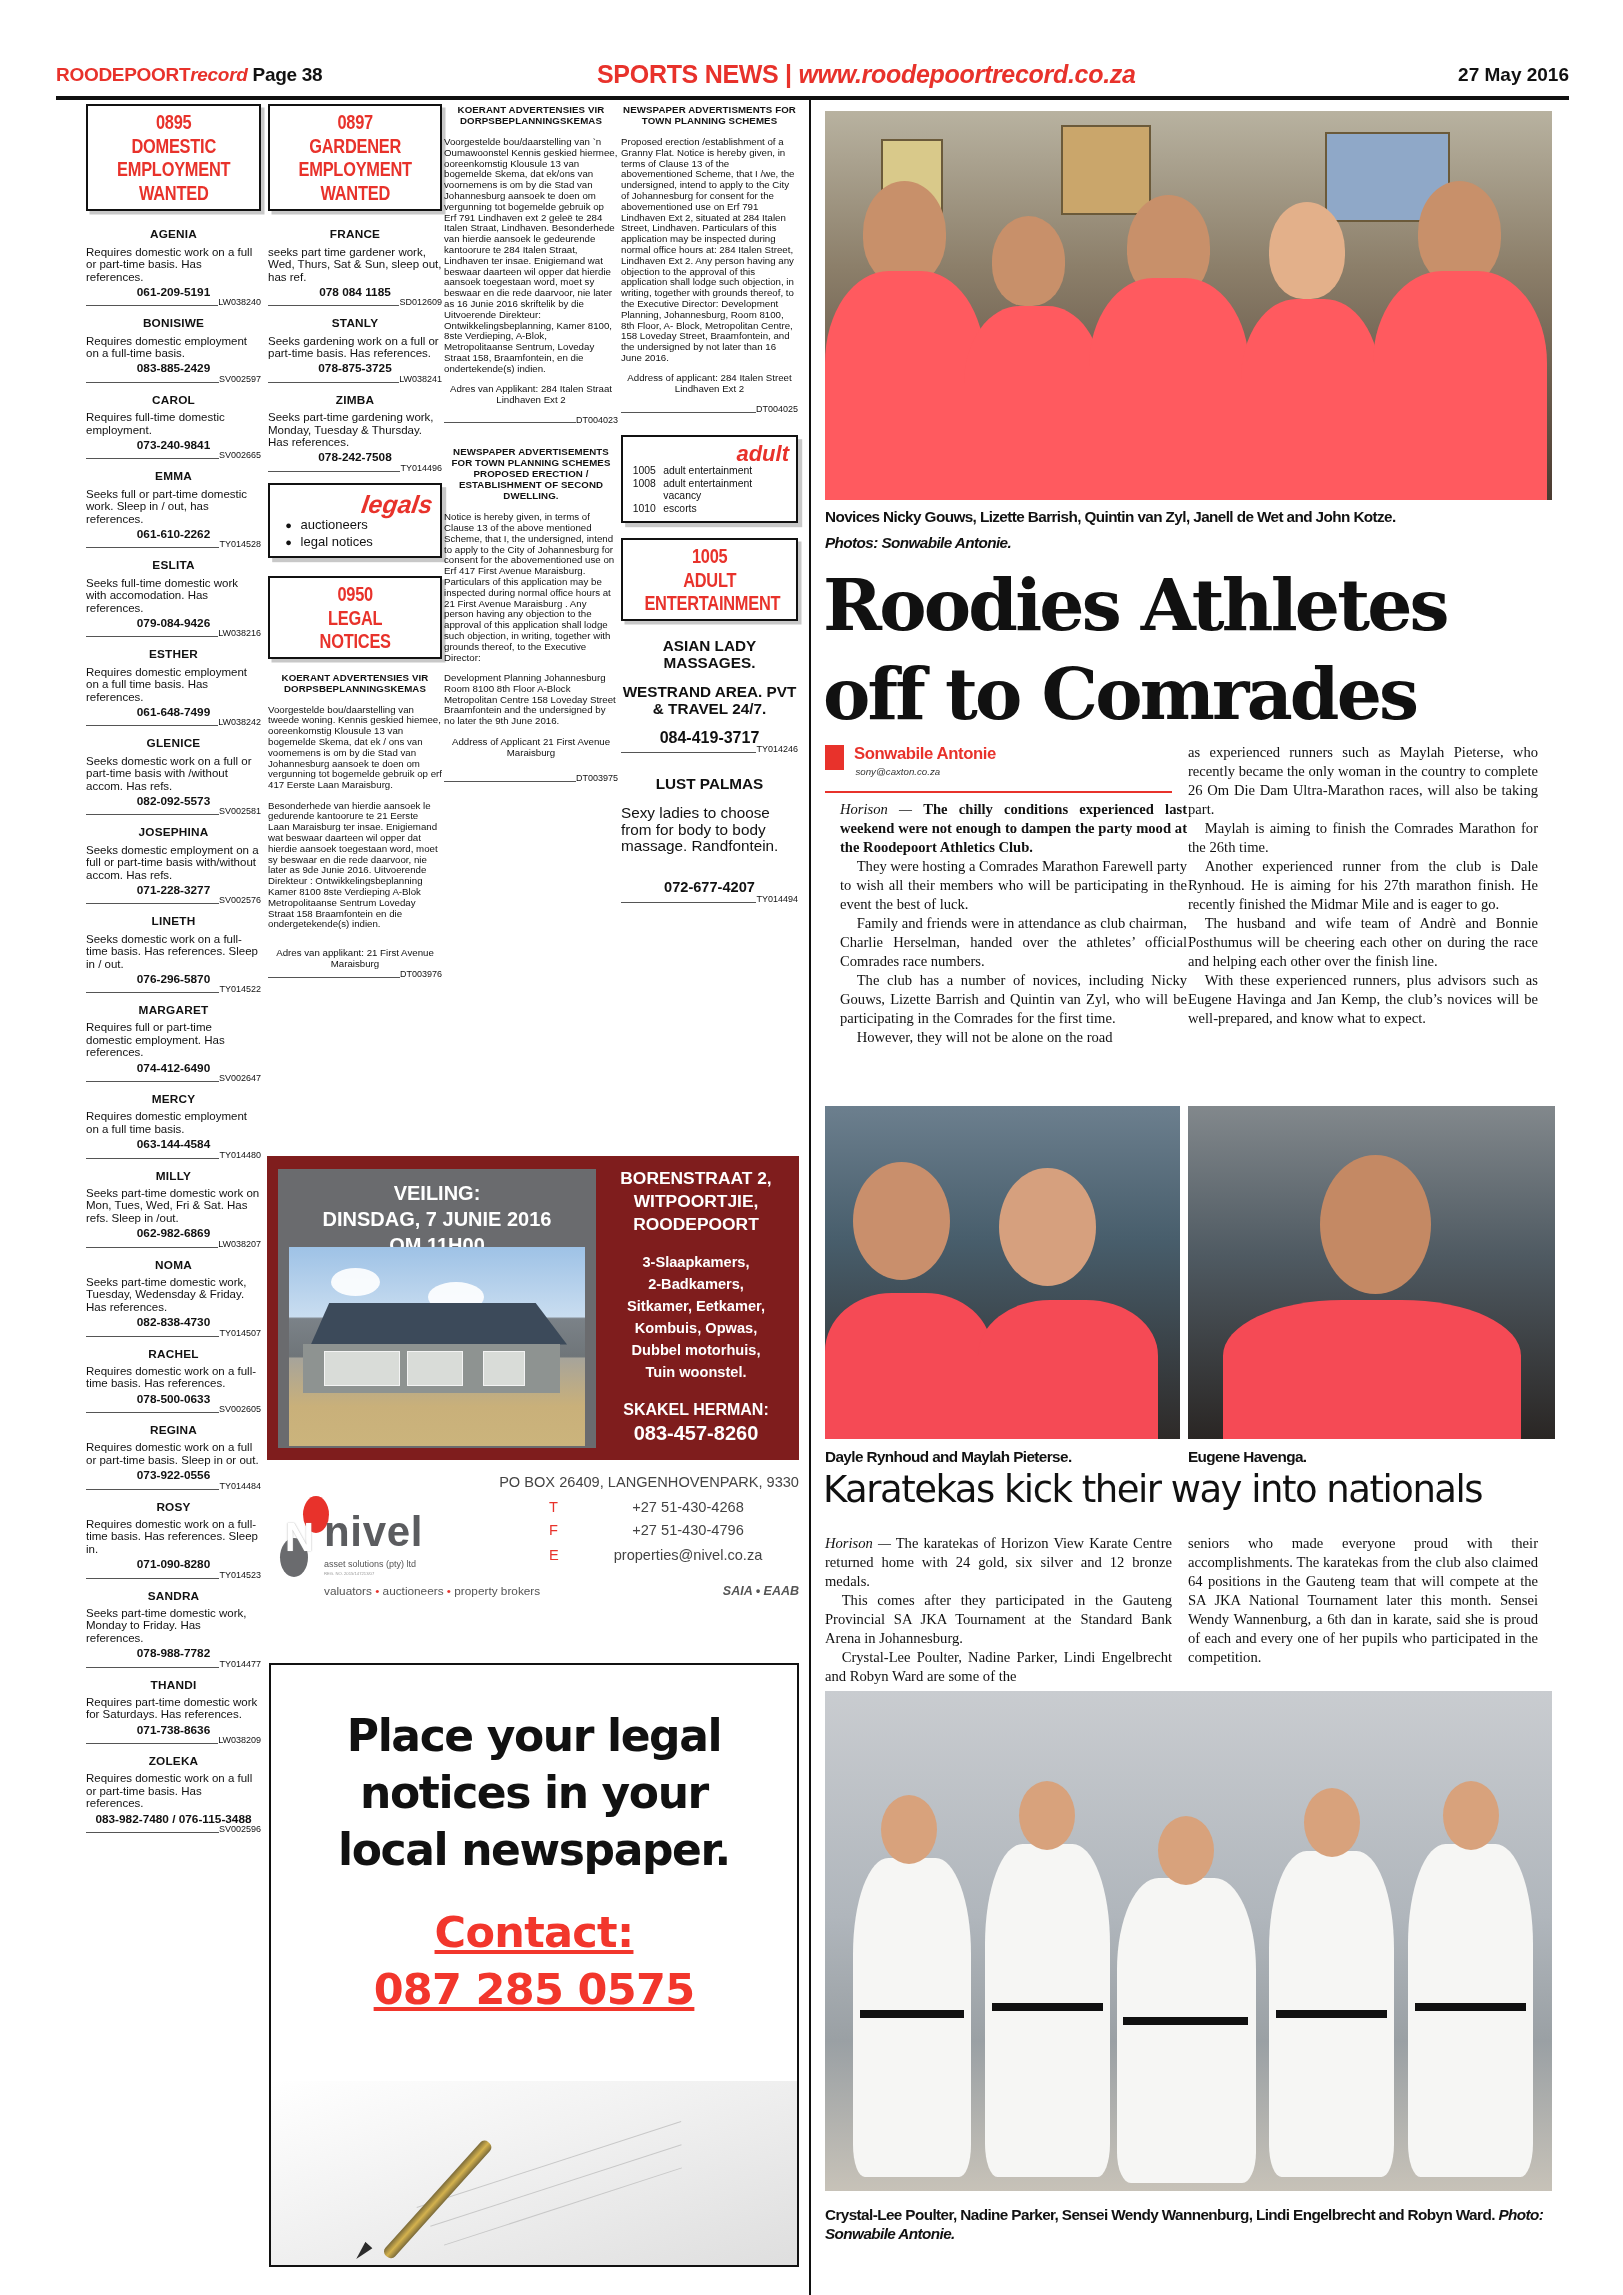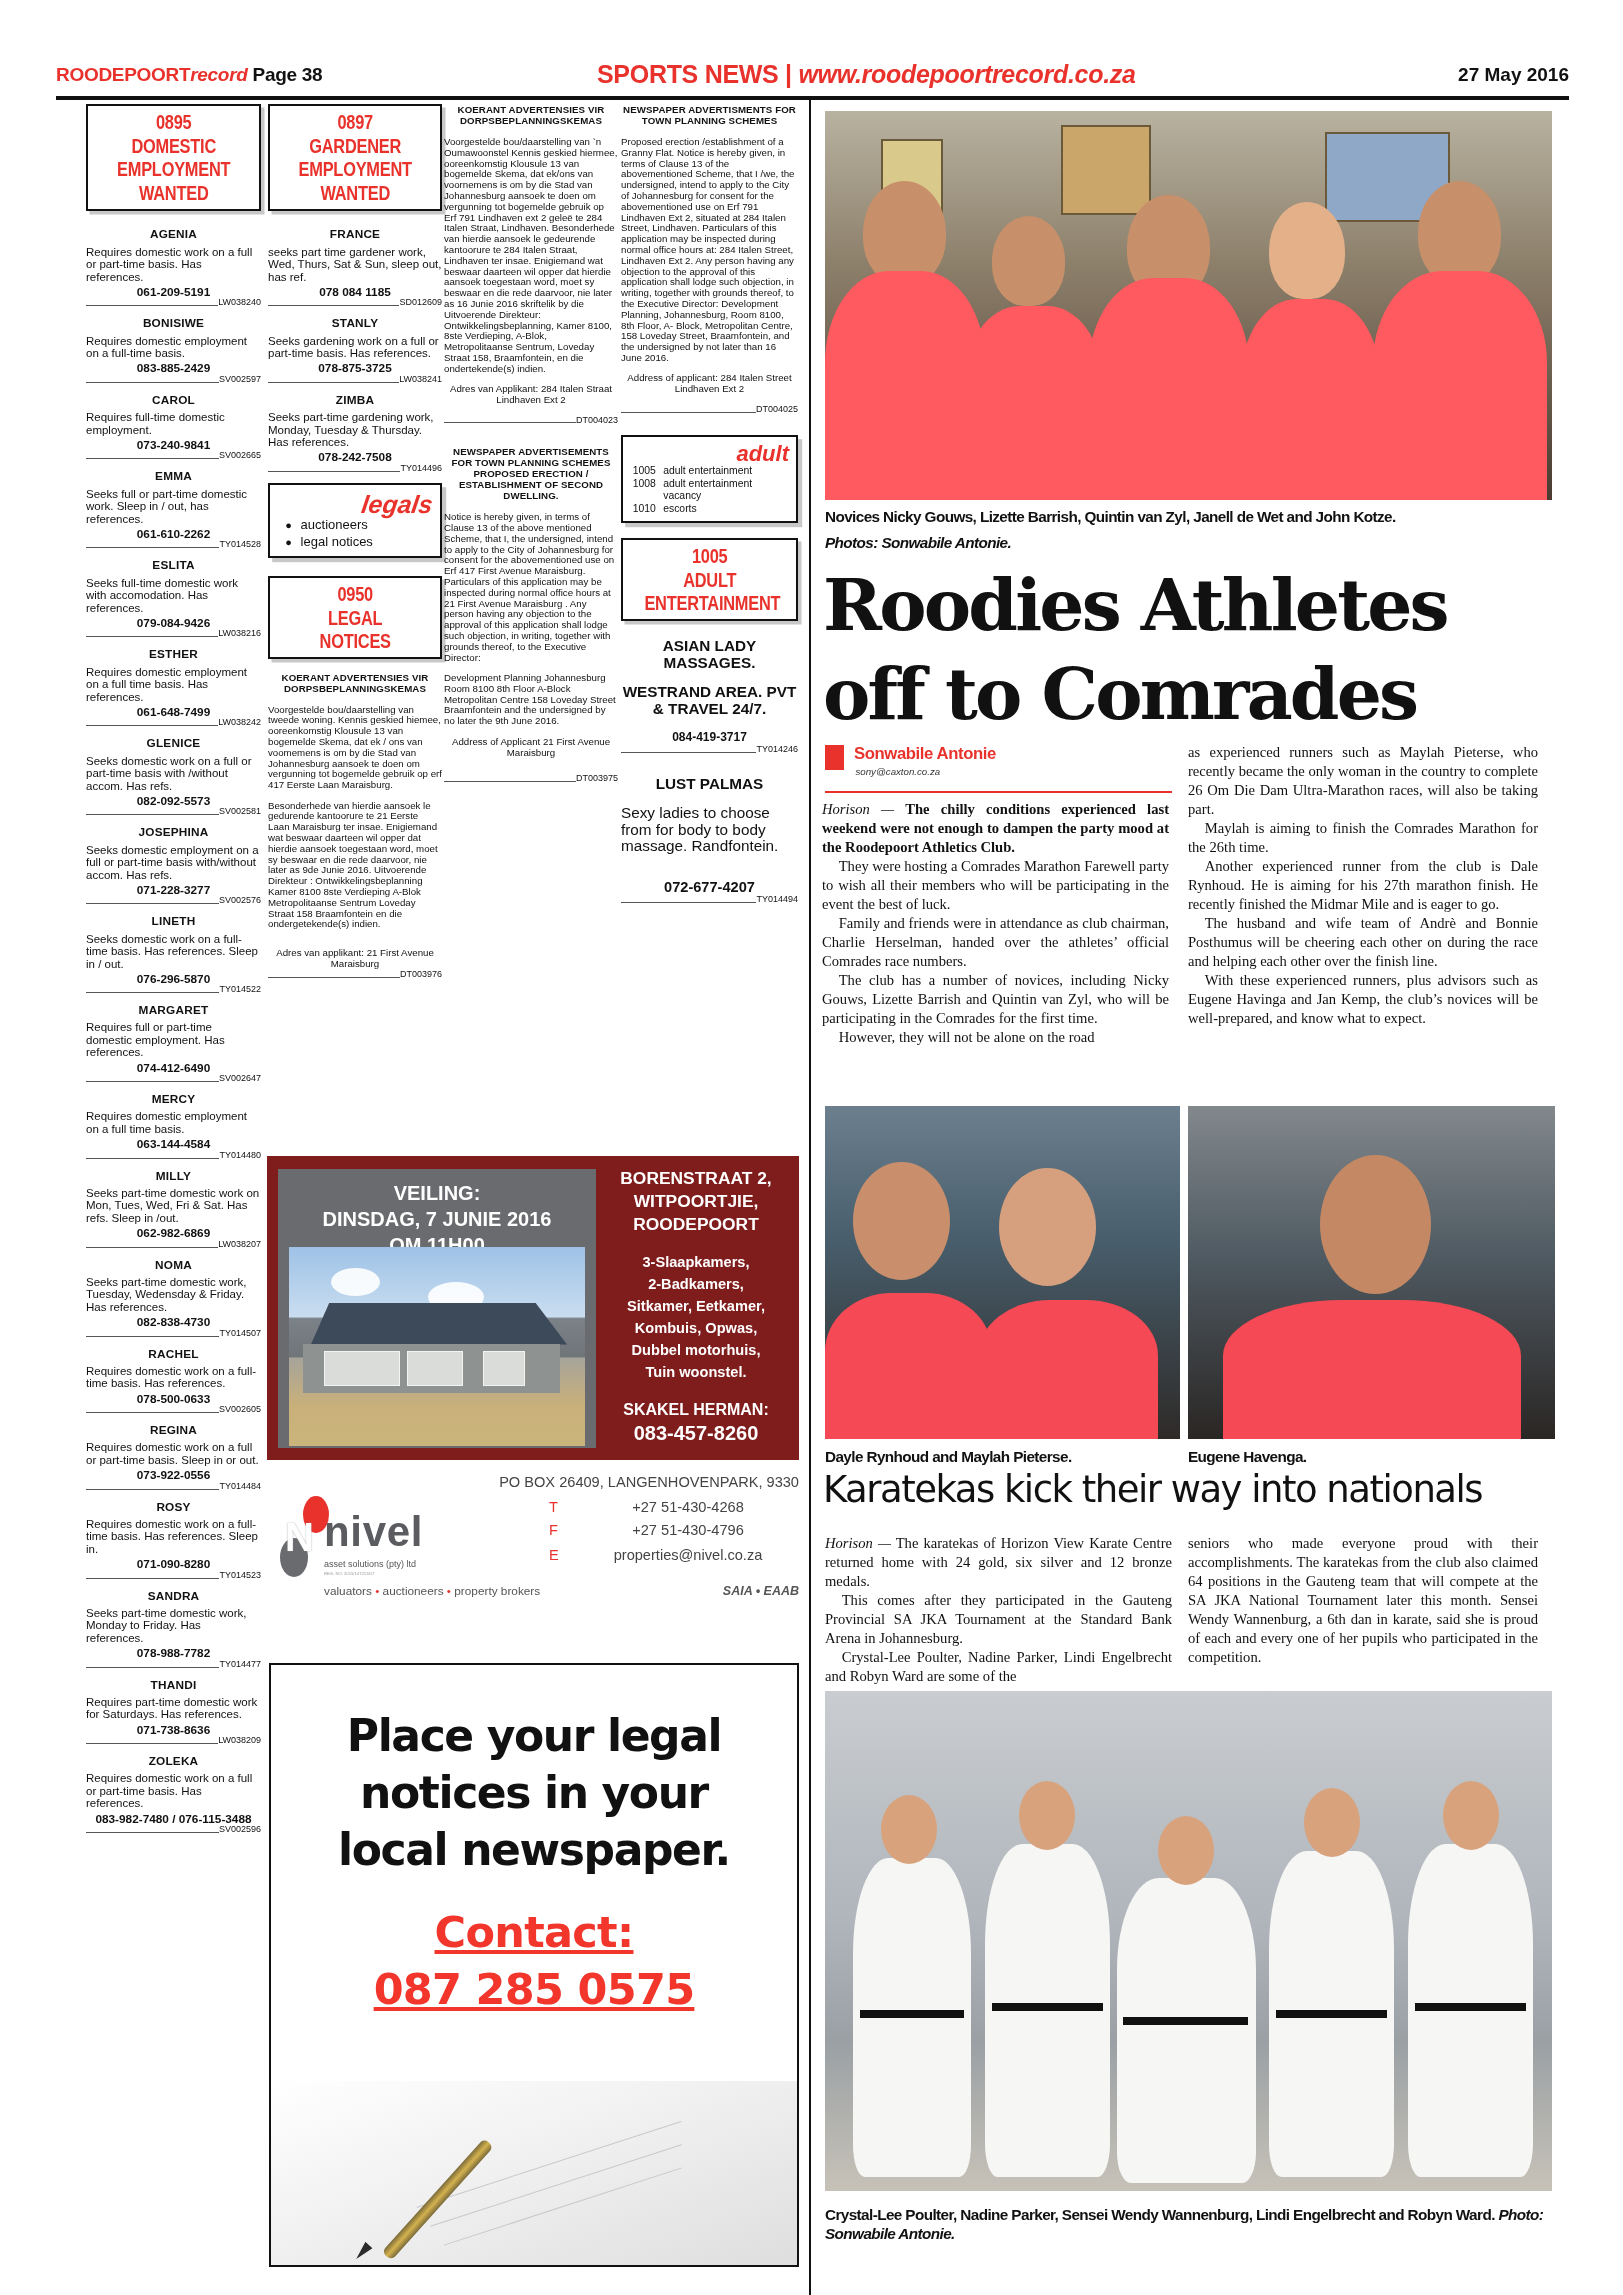--- a/index.html
+++ b/index.html
@@ -108,21 +108,21 @@
   .byline .sq { position: absolute; left: 0; top: 1.4px; width: 19.4px; height: 25px; background: #e8322b; }
   .byline .name { position: absolute; left: 29px; top: 0; font-weight: bold; font-size: 16.7px; color: #e8322b; letter-spacing: -0.4px; }
   .byline .email { position: absolute; left: 30.5px; top: 22px; font-style: italic; font-size: 9.7px; color: #333; }
   .byline-rule { position: absolute; left: 825px; top: 791px; width: 347px; height: 2.1px; background: #e8322b; }
 
   .article { position: absolute; font-family: "Liberation Serif", serif; font-size: 14.6px; line-height: 19px; text-align: justify; color: #111; }
   .article p { text-indent: 16.7px; }
   .article p.first { text-indent: 0; }
   .article .dateline { font-style: italic; font-weight: normal; }
   .article .lead { font-weight: bold; }
-  .art1-a { left: 822px; top: 800px; width: 347px; }
+  .art1-a { left: 840px; top: 800px; width: 347px; }
   .art1-b { left: 1188px; top: 743px; width: 350px; }
 
   .photo-dale { left: 825px; top: 1106px; width: 355px; height: 333px; background: linear-gradient(180deg, #6c7f8e 0%, #485e6c 40%, #2e2a28 100%); }
   .photo-eugene { left: 1188px; top: 1106px; width: 367px; height: 333px; background: linear-gradient(180deg, #82888c 0%, #4f5a62 45%, #2a2624 100%); }
 
   .headline2 { position: absolute; left: 823px; top: 1466px; width: 736px; font-family: "DejaVu Sans", sans-serif; font-weight: normal; font-size: 37px; line-height: 47px; letter-spacing: -1.5px; color: #111; }
 
   .art2 { position: absolute; top: 1534px; width: 347px; font-family: "Liberation Serif", serif; font-size: 14.6px; line-height: 19px; text-align: justify; }
   .art2 p { text-indent: 16.7px; }
   .art2 p.first { text-indent: 0; }
@@ -445,21 +445,21 @@
   </div>
 
   <div class="cat-box">
     <div class="line">1005</div>
     <div class="line">ADULT</div>
     <div class="line">ENTERTAINMENT</div>
   </div>
 
   <div class="adult-big">ASIAN LADY MASSAGES.</div>
   <div class="adult-big">WESTRAND AREA. PVT &amp; TRAVEL 24/7.</div>
-  <div class="ad-phone" style="font-size:12px;line-height:15.3px;">084-419-3717</div>
+  <div class="ad-phone" style="font-size:16px;line-height:15.3px;">084-419-3717</div>
   <div class="ad-ref" style="margin-bottom:21px;align-items:flex-end;">
       <span class="rule"></span>
       <span>TY014246</span>
     </div>
   <div class="adult-big">LUST PALMAS</div>
   <div class="lust-text">Sexy ladies to choose from for body to body massage. Randfontein.</div>
   <div class="ad-phone" style="font-size:14.6px;line-height:15.3px;">072-677-4207</div>
   <div class="ad-ref">
       <span class="rule"></span>
       <span>TY014494</span>

